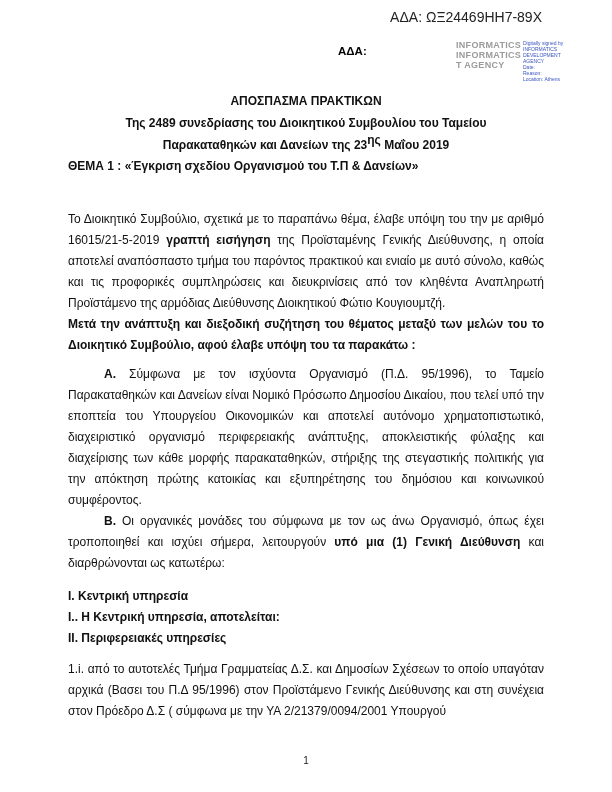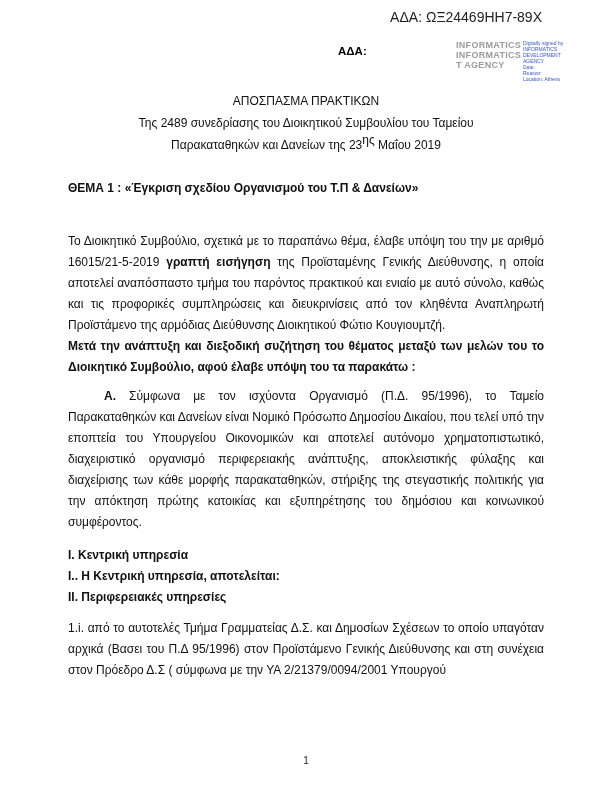--- a/index.html
+++ b/index.html
@@ -57,27 +57,26 @@
   .content {
     position: absolute;
     left: 68px;
     width: 476px;
     top: 90px;
     font-size: 12px;
     line-height: 21px;
   }
   .title-block {
     text-align: center;
-    font-weight: normal;
+    font-weight: bold;
     line-height: 22px;
     font-size: 12px;
   }
   .topic {
     font-weight: bold;
-    margin-top: 22px;
   }
   p { margin: 0; }
   .just { text-align: justify; }
   .p1 { margin-top: 32px; }
   .p-bold {
     font-weight: bold;
   }
   .pA { margin-top: 8px; text-indent: 36px; }
   .pB { text-indent: 36px; }
   .org-list {
@@ -132,20 +131,21 @@
     </div>
 
     <div class="topic">ΘΕΜΑ 1 :  «Έγκριση σχεδίου Οργανισμού του Τ.Π &amp; Δανείων»</div>
 
     <p class="just p1"><span>Το Διοικητικό Συμβούλιο, σχετικά με το παραπάνω θέμα, έλαβε υπόψη του την με αριθμό 16015/21-5-2019 </span><b>γραπτή εισήγηση</b><span> της Προϊσταμένης Γενικής Διεύθυνσης, η οποία αποτελεί αναπόσπαστο τμήμα του παρόντος πρακτικού και ενιαίο με αυτό σύνολο, καθώς και τις προφορικές συμπληρώσεις και διευκρινίσεις από τον κληθέντα Αναπληρωτή Προϊστάμενο της αρμόδιας Διεύθυνσης Διοικητικού Φώτιο Κουγιουμτζή.</span></p>
 
     <p class="just p-bold">Μετά την ανάπτυξη και διεξοδική συζήτηση του θέματος μεταξύ των μελών του το Διοικητικό Συμβούλιο, αφού έλαβε  υπόψη του τα παρακάτω :</p>
 
     <p class="just pA"><b>Α.</b><span> Σύμφωνα με τον ισχύοντα Οργανισμό (Π.Δ. 95/1996), το Ταμείο Παρακαταθηκών και Δανείων είναι Νομικό Πρόσωπο Δημοσίου Δικαίου, που τελεί υπό την εποπτεία του Υπουργείου Οικονομικών και αποτελεί  αυτόνομο χρηματοπιστωτικό, διαχειριστικό οργανισμό περιφερειακής ανάπτυξης, αποκλειστικής φύλαξης και διαχείρισης των κάθε μορφής παρακαταθηκών, στήριξης  της στεγαστικής πολιτικής για την απόκτηση πρώτης κατοικίας  και εξυπηρέτησης του δημόσιου και κοινωνικού συμφέροντος.</span></p>
 
+    <p class="just pB"><b>Β.</b><span> Οι οργανικές μονάδες του σύμφωνα με τον ως άνω Οργανισμό, όπως έχει τροποποιηθεί και ισχύει σήμερα, λειτουργούν </span><b>υπό μια (1) Γενική Διεύθυνση</b><span> και διαρθρώνονται  ως κατωτέρω:</span></p>
 
     <div class="org-list">
       <div>Ι. Κεντρική υπηρεσία</div>
       <div>Ι.. Η Κεντρική υπηρεσία, αποτελείται:</div>
       <div>ΙΙ. Περιφερειακές υπηρεσίες</div>
     </div>
 
     <p class="just p-last">1.i. από το αυτοτελές Τμήμα Γραμματείας Δ.Σ. και Δημοσίων Σχέσεων το οποίο υπαγόταν αρχικά (Βασει του Π.Δ 95/1996)  στον Προϊστάμενο Γενικής Διεύθυνσης και στη συνέχεια στον Πρόεδρο Δ.Σ ( σύμφωνα με την   ΥΑ 2/21379/0094/2001 Υπουργού</p>
 
   </div>

